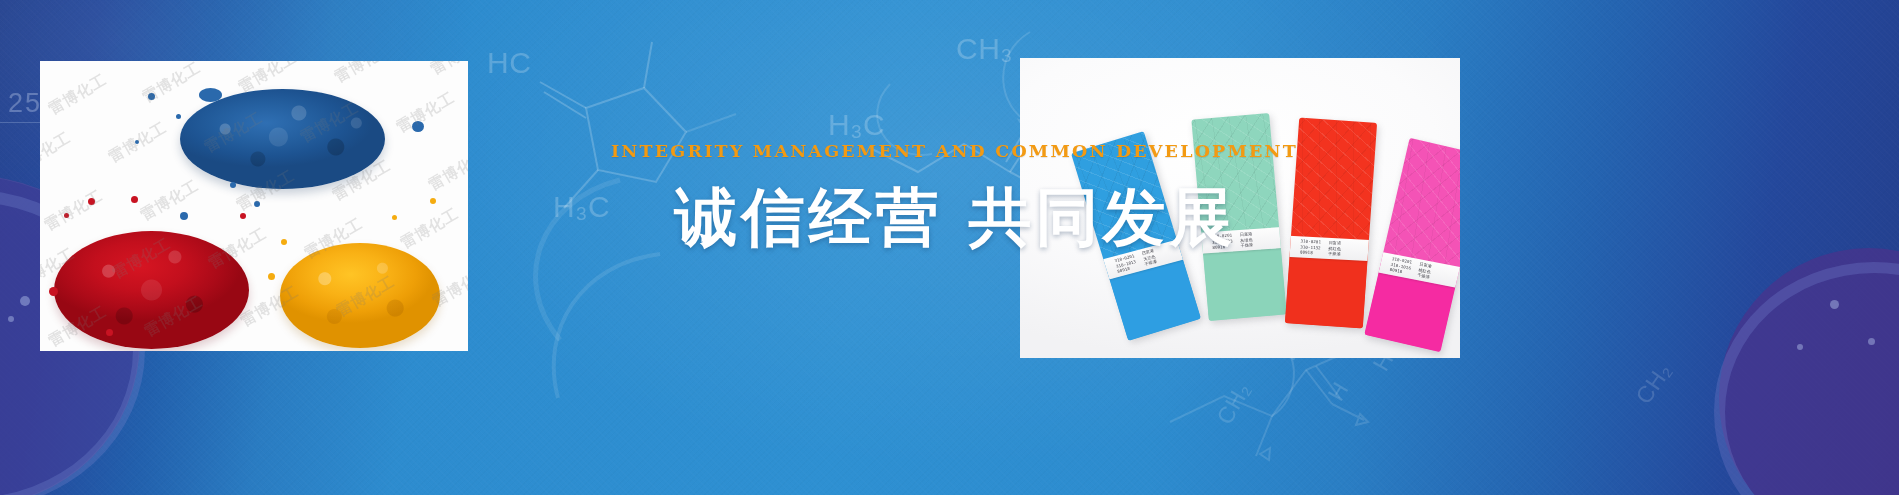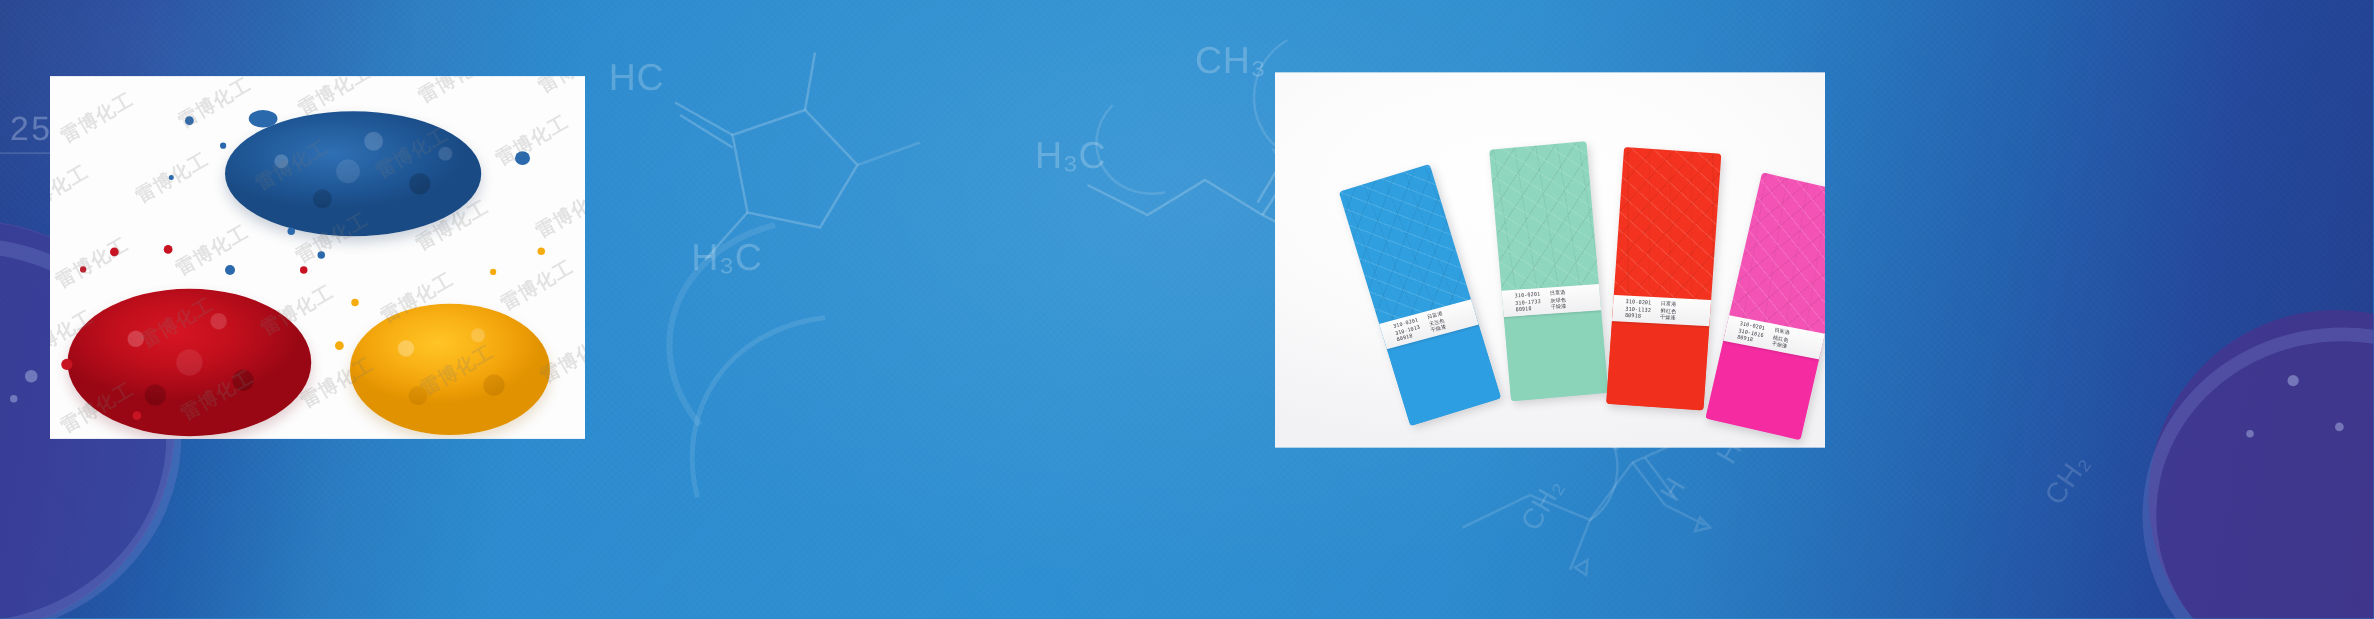--- a/index.html
+++ b/index.html
@@ -433,14 +433,18 @@
       <div class="crackle"></div>
       <div style="position:absolute; left:0; top:128px; width:100%; height:74px; background:#f52ba2;"></div>
       <div class="band" style="top:116px; transform:rotate(-2deg);">
         <div class="band-text">310-0201   日富港
 310-1016   桃红色
 80918      干燥漆</div>
       </div>
     </div>
   </div>
 
+  <div class="center-text">
+    <span class="tagline-en">INTEGRITY MANAGEMENT AND COMMON DEVELOPMENT</span>
+    <span class="headline-cn">诚信经营 共同发展</span>
+  </div>
 
 </div>
 
 </body></html>

